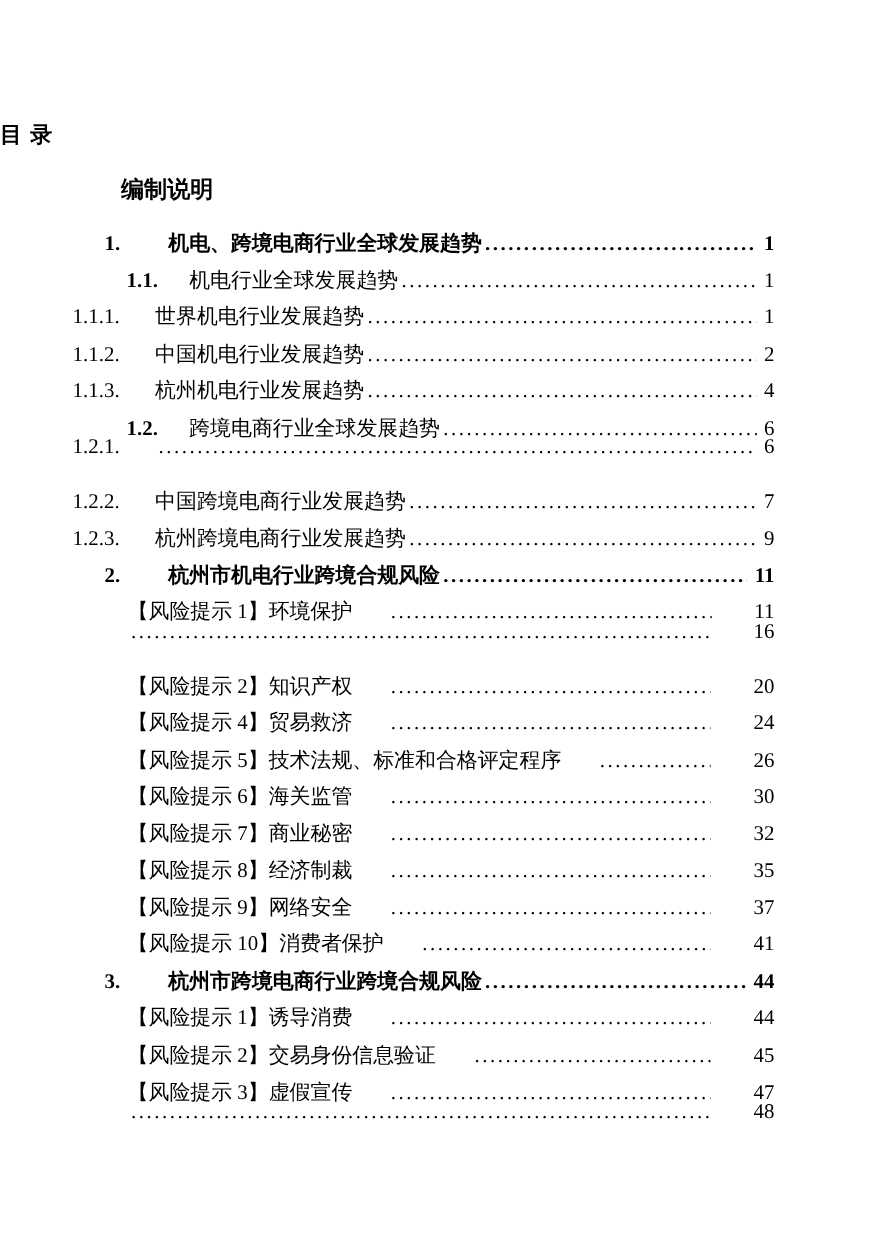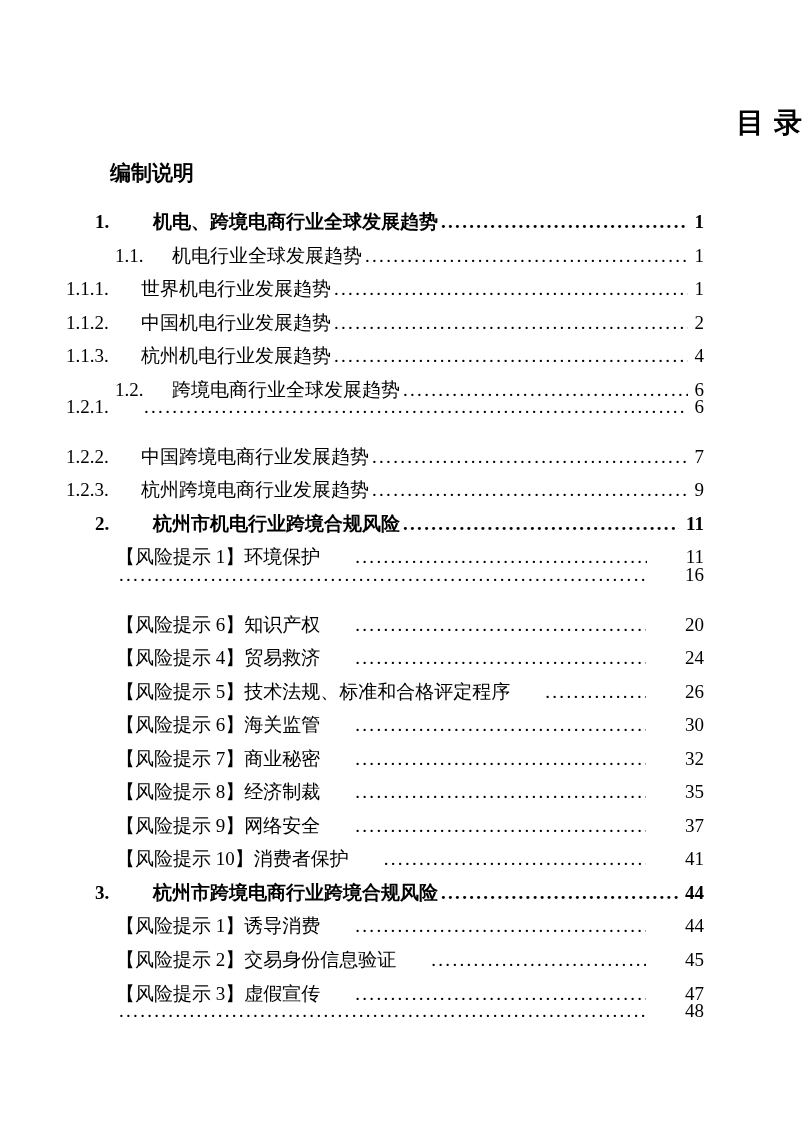--- a/index.html
+++ b/index.html
@@ -13,24 +13,24 @@
   }
   .page {
     position: relative;
     width: 803px;
     height: 1134px;
     box-sizing: border-box;
   }
   .doc-title {
     margin: 0;
     padding-top: 108px;
-    font-size: 28px;
+    font-size: 20px;
     line-height: 30px;
     font-weight: bold;
-    text-align: right;
+    text-align: left;
     letter-spacing: 1px;
     font-family: "Liberation Sans", "DejaVu Sans", sans-serif;
   }
   .preface {
     margin-top: 24px;
     padding-left: 110px;
     font-size: 21px;
     line-height: 22px;
     font-weight: bold;
     font-family: "Liberation Sans", "DejaVu Sans", sans-serif;
@@ -70,21 +70,21 @@
   }
   .toc-row .pagenum {
     flex: none;
     margin-left: 7px;
     text-align: right;
   }
   .toc-row.lvl1 { padding-left: 95px; font-weight: bold; }
   .toc-row.lvl1 .num { width: 58px; }
   .toc-row.lvl1 .label { font-family: "Liberation Sans", "DejaVu Sans", sans-serif; }
   .toc-row.lvl2 { padding-left: 115px; }
-  .toc-row.lvl2 .num { width: 57px; }
+  .toc-row.lvl2 .num { width: 57px; font-weight: bold; }
   .toc-row.lvl3 { padding-left: 66px; }
   .toc-row.lvl3 .num { width: 75px; }
   .toc-row.risk { padding-left: 116px; gap: 32px; }
 </style>
 </head>
 <body>
 
 <div class="page">
   <h1 class="doc-title">目 录</h1>
   <div class="preface">编制说明</div>
@@ -154,21 +154,21 @@
     <span class="leader"></span>
     <span class="pagenum">11</span>
   </div>
       <div class="toc-row risk">
 
     <span class="leader"></span>
     <span class="pagenum">16</span>
   </div>
       <div class="toc-row risk">
 
-    <span class="label">【风险提示 6】知识产权</span>
+    <span class="label">【风险提示 2】知识产权</span>
     <span class="leader"></span>
     <span class="pagenum">20</span>
   </div>
       <div class="toc-row risk">
 
     <span class="label">【风险提示 4】贸易救济</span>
     <span class="leader"></span>
     <span class="pagenum">24</span>
   </div>
       <div class="toc-row risk">

